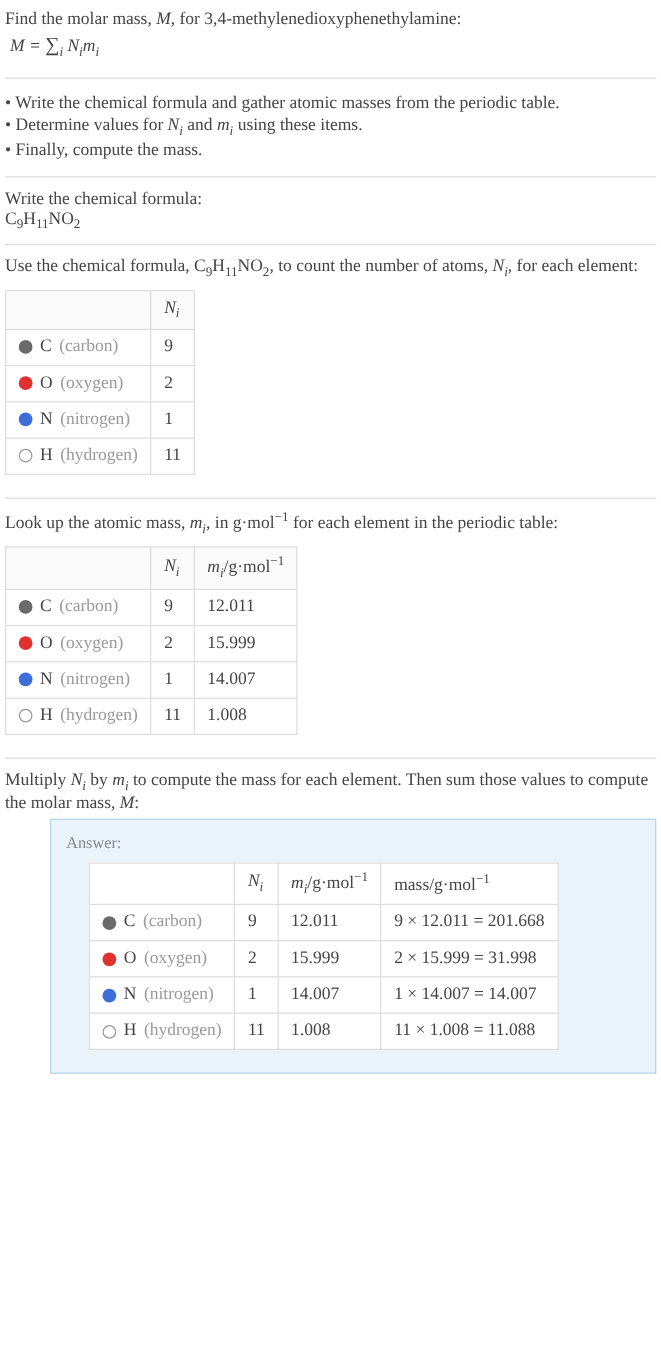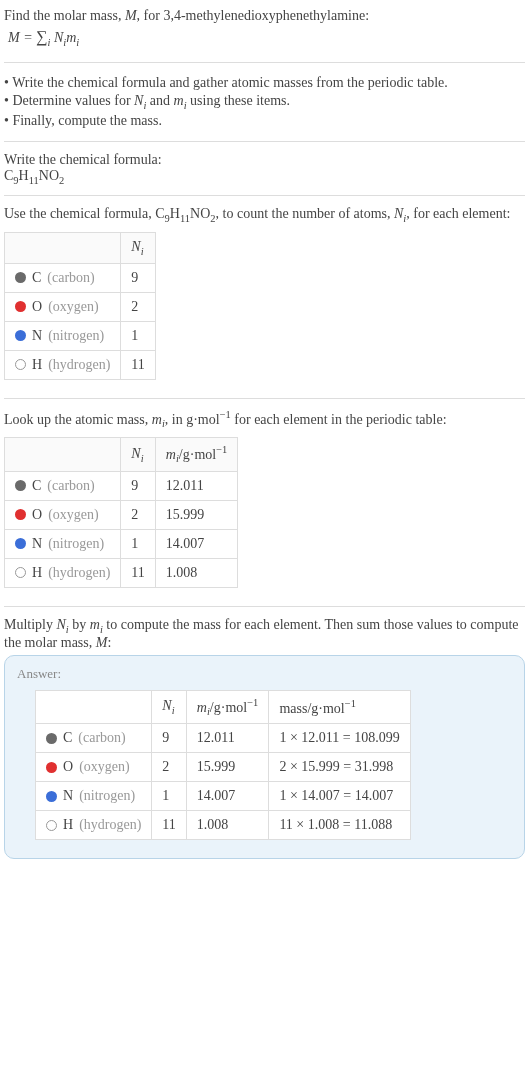--- a/index.html
+++ b/index.html
@@ -79,23 +79,24 @@
       vertical-align: sub;
       font-size: 0.75em;
     }
     .sup {
       vertical-align: super;
       font-size: 0.75em;
     }
     .answer-box {
       border: 1px solid #b8d4e8;
       background: #eaf3fa;
-      border-radius: 10px;
+      border-radius: 0;
       padding: 10px 12px;
       margin-top: 4px;
+      margin-left: 36px;
     }
     .answer-label {
       color: #888;
       font-size: 13px;
       margin-bottom: 6px;
     }
     .answer-box table {
       background: #fff;
       margin-left: 18px;
     }
@@ -279,21 +280,21 @@
           <tr>
             <td>
               <div class="element-cell">
                 <span class="element-dot" style="background:#6a6a6a"></span>
                 <span class="element-sym">C</span> 
                 <span class="element-name">(carbon)</span>
               </div>
             </td>
             <td class="num">9</td>
             <td>12.011</td>
-            <td>1 × 12.011 = 108.099</td>
+            <td>9 × 12.011 = 201.668</td>
           </tr>
           <tr>
             <td>
               <div class="element-cell">
                 <span class="element-dot" style="background:#e03030"></span>
                 <span class="element-sym">O</span> 
                 <span class="element-name">(oxygen)</span>
               </div>
             </td>
             <td class="num">2</td>

